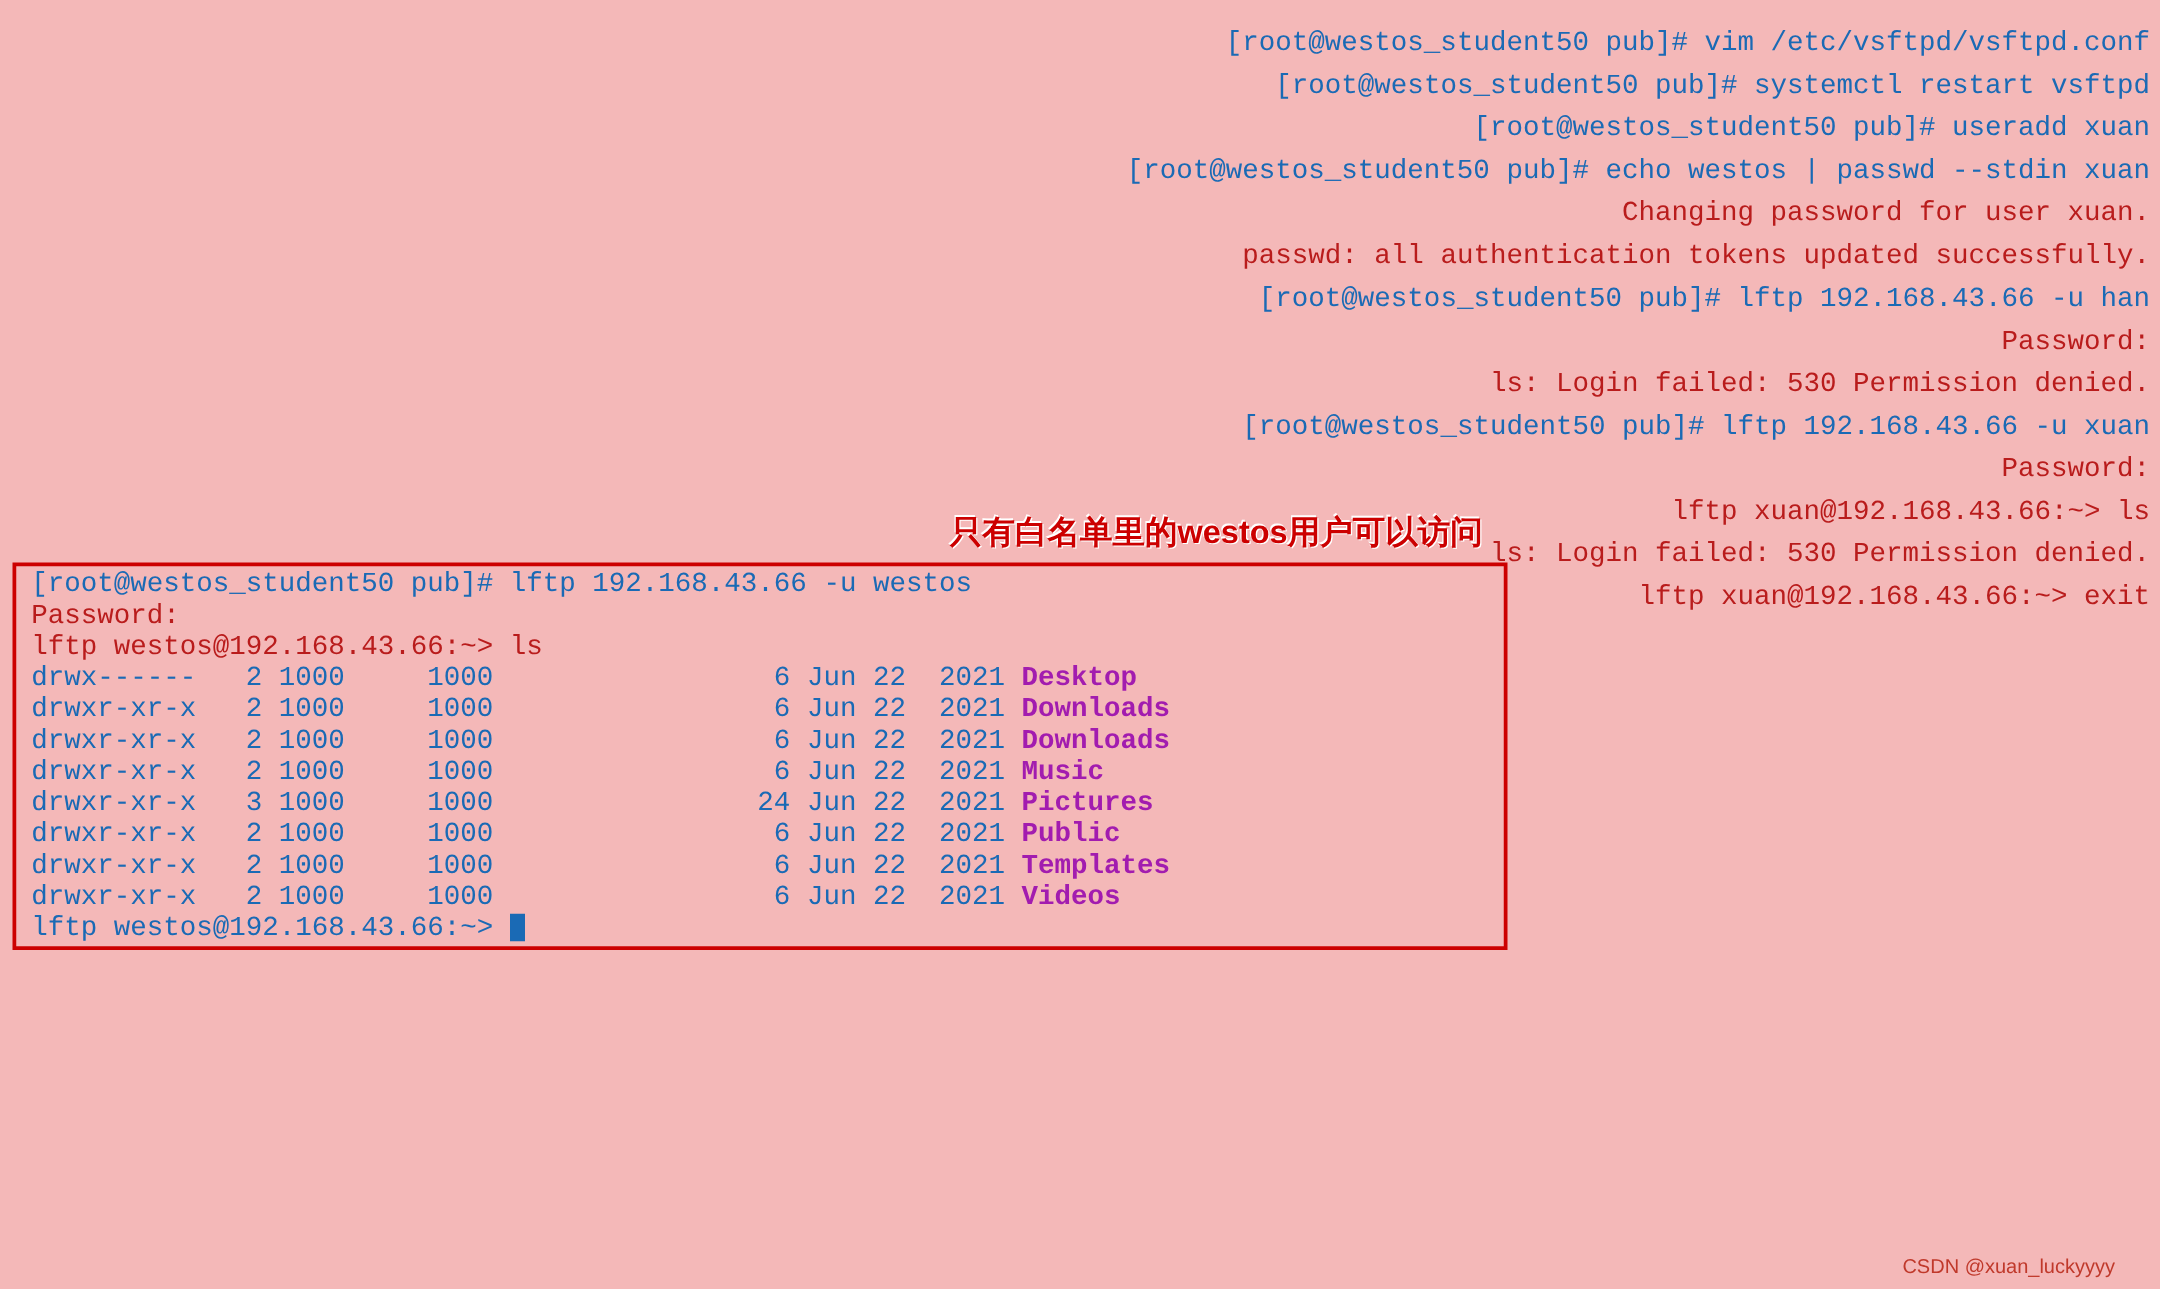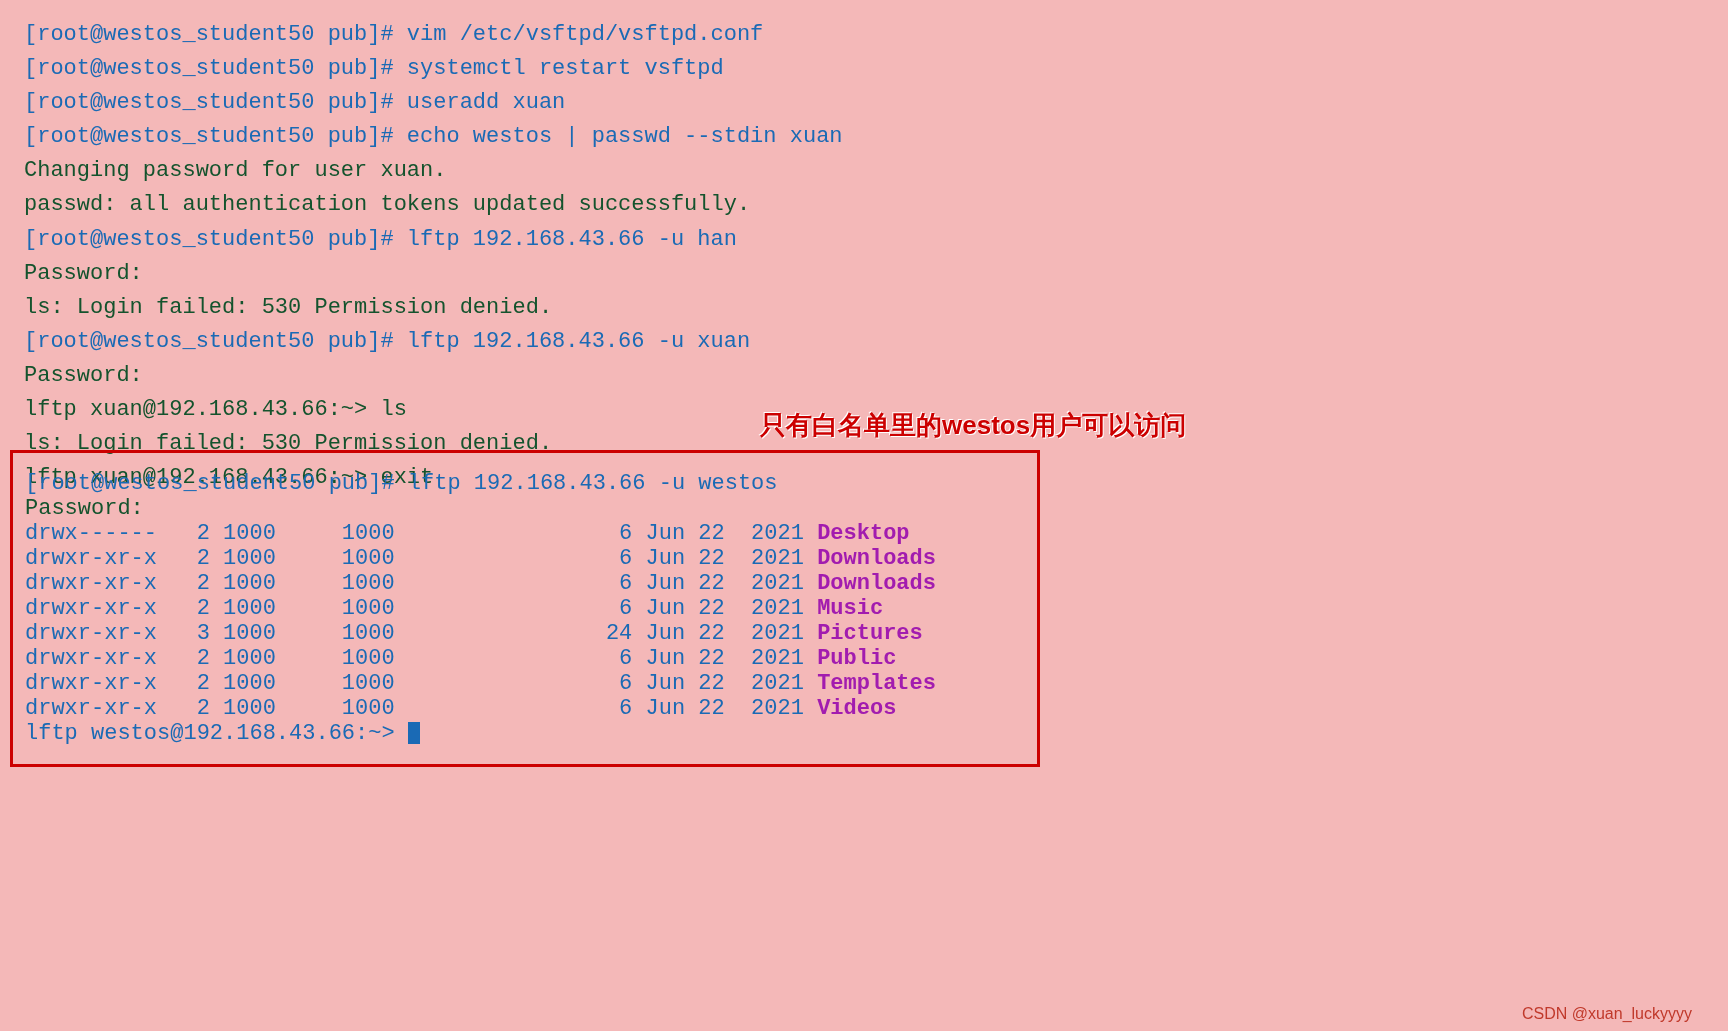--- a/index.html
+++ b/index.html
@@ -6,36 +6,37 @@
     body {
       width: 1728px;
       height: 1031px;
       background-color: #f4b8b8;
       font-family: 'Courier New', Courier, monospace;
       font-size: 22px;
       overflow: hidden;
       position: relative;
     }
     .terminal {
-      padding: 18px 24px;
+      padding: 18px 8px;
       line-height: 1.55;
+      text-align: right;
     }
     .line {
       display: block;
       white-space: pre;
     }
     .prompt { color: #1a6ab5; }
-    .output-plain { color: #14532d; font-family: Liberation Mono, monospace; }
+    .output-plain { color: #b91c1c; font-family: Liberation Mono, monospace; }
     .highlight-box {
       position: absolute;
       top: 450px;
       left: 10px;
-      width: 1030px;
+      width: 1196px;
       border: 3px solid #cc0000;
-      padding: 16px 0;
+      padding: 0 0;
     }
     .annotation {
       position: absolute;
       top: 408px;
       left: 760px;
       font-size: 26px;
       font-weight: bold;
       color: #cc0000;
       text-shadow: 1px 1px 0 #fff, -1px -1px 0 #fff;
       font-family: 'SimHei', 'Microsoft YaHei', sans-serif;
@@ -71,20 +72,21 @@
   <span class="line output-plain">ls: Login failed: 530 Permission denied.</span>
   <span class="line output-plain">lftp xuan@192.168.43.66:~&gt; exit</span>
 </div>
 
 <div class="annotation">只有白名单里的westos用户可以访问</div>
 
 <div class="highlight-box">
   <div style="padding: 2px 12px;">
     <span class="line prompt">[root@westos_student50 pub]# lftp 192.168.43.66 -u westos</span>
     <span class="line output-plain">Password:</span>
+    <span class="line output-plain">lftp westos@192.168.43.66:~&gt; ls</span>
 
     <span class="line"><span class="dir-plain">drwx------   2 1000     1000                 6 Jun 22  2021 </span><span class="dir-name">Desktop</span></span>
     <span class="line"><span class="dir-plain">drwxr-xr-x   2 1000     1000                 6 Jun 22  2021 </span><span class="dir-name">Downloads</span></span>
     <span class="line"><span class="dir-plain">drwxr-xr-x   2 1000     1000                 6 Jun 22  2021 </span><span class="dir-name">Downloads</span></span>
     <span class="line"><span class="dir-plain">drwxr-xr-x   2 1000     1000                 6 Jun 22  2021 </span><span class="dir-name">Music</span></span>
     <span class="line"><span class="dir-plain">drwxr-xr-x   3 1000     1000                24 Jun 22  2021 </span><span class="dir-name">Pictures</span></span>
     <span class="line"><span class="dir-plain">drwxr-xr-x   2 1000     1000                 6 Jun 22  2021 </span><span class="dir-name">Public</span></span>
     <span class="line"><span class="dir-plain">drwxr-xr-x   2 1000     1000                 6 Jun 22  2021 </span><span class="dir-name">Templates</span></span>
     <span class="line"><span class="dir-plain">drwxr-xr-x   2 1000     1000                 6 Jun 22  2021 </span><span class="dir-name">Videos</span></span>
     <span class="line"><span class="prompt">lftp westos@192.168.43.66:~&gt; </span><span style="display:inline-block;width:12px;height:22px;background:#1a6ab5;vertical-align:bottom;margin-bottom:2px;"></span></span>

